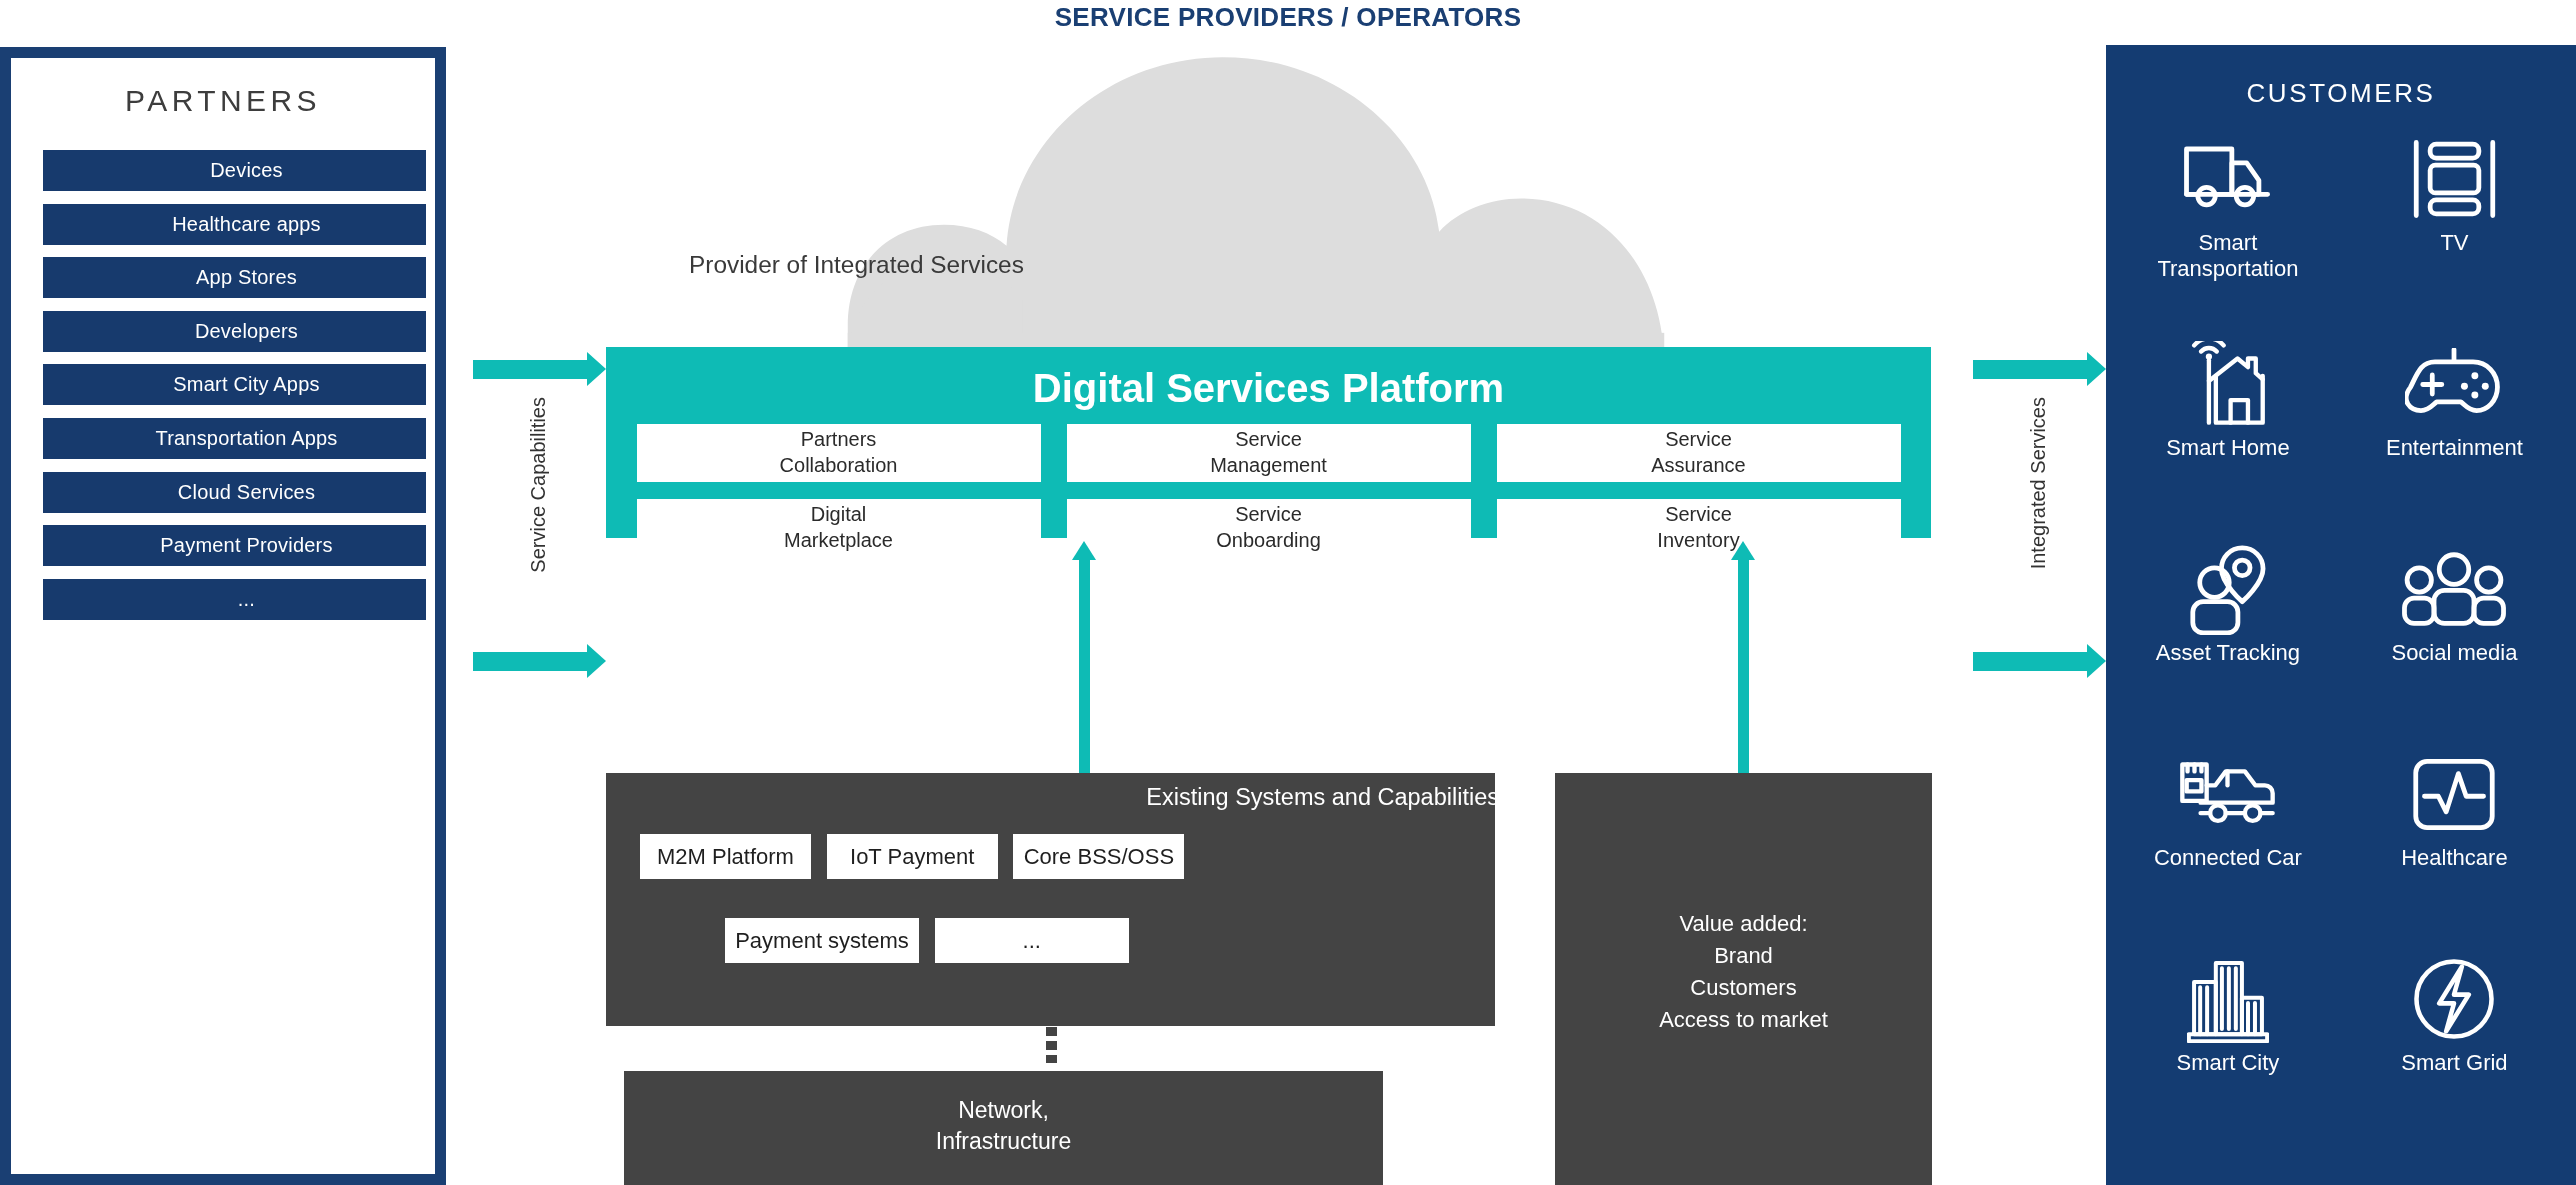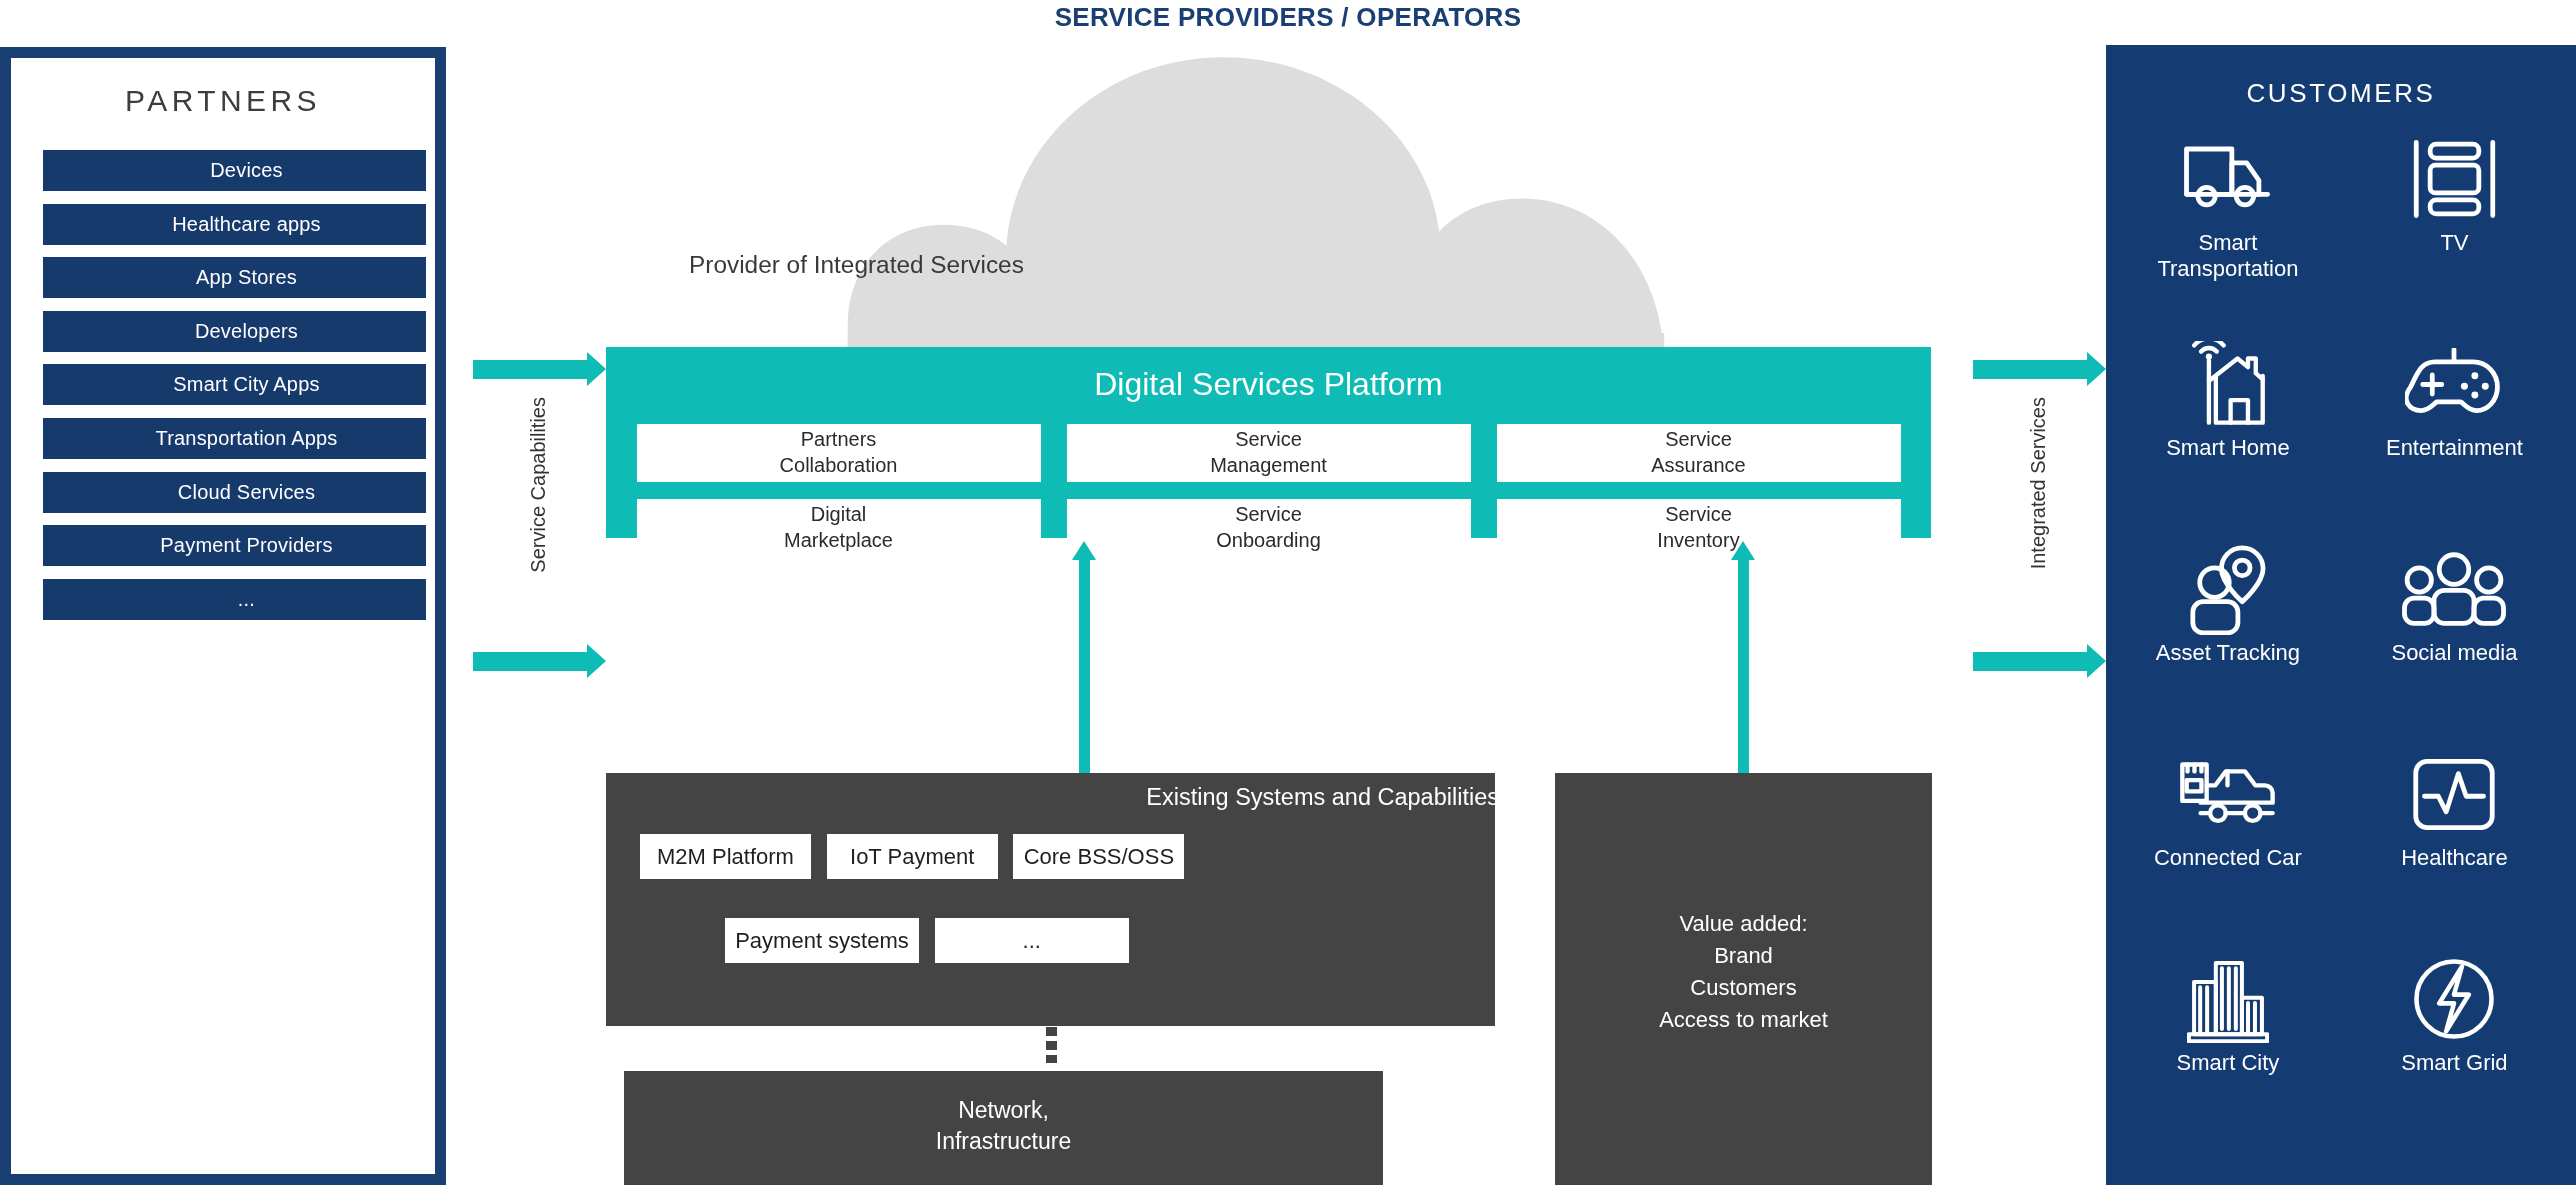--- a/index.html
+++ b/index.html
@@ -37,21 +37,21 @@
     left:0;top:206px;width:1134px;text-align:left;
     font-size:24.4px;color:#3a3a3a;
   }
 
   
   #dsp{
     left:606px;top:347px;width:1325px;height:191px;background:#0ebbb5;
   }
   #dsp-title{
     left:0;top:19px;width:100%;text-align:center;
-    font-size:32px;color:#ffffff;font-weight:400;
+    font-size:40px;color:#ffffff;font-weight:700;
   }
   #dsp-grid{
     position:absolute;left:30.5px;top:77px;width:1264px;
     display:grid;grid-template-columns:repeat(3,1fr);
     grid-auto-rows:58px;column-gap:26px;row-gap:16.6px;
   }
   .dsp-cell{
     background:#ffffff;display:flex;flex-direction:column;
     align-items:center;justify-content:center;
     font-size:20px;color:#2b2b2b;line-height:1.28;

